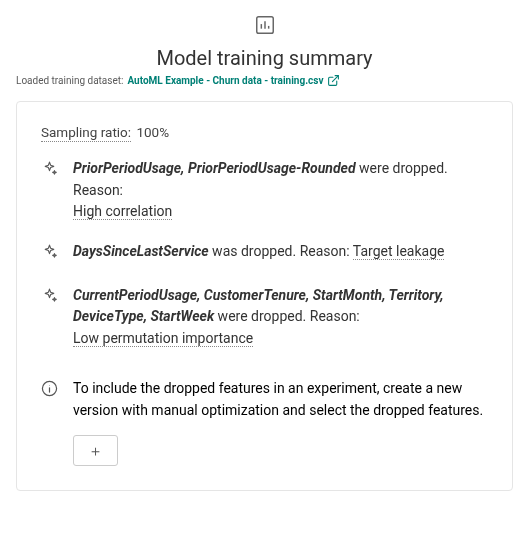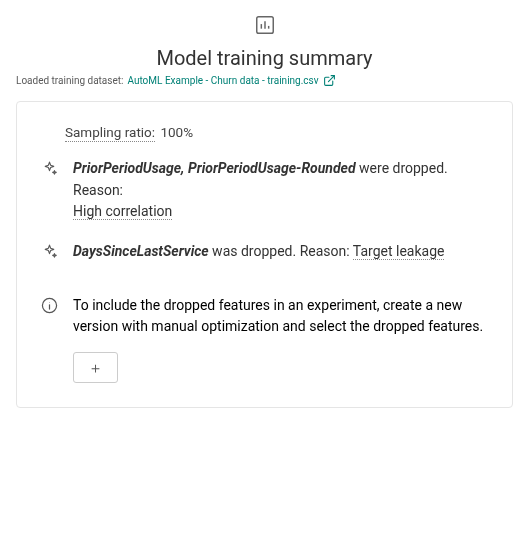--- a/index.html
+++ b/index.html
@@ -29,33 +29,33 @@
     color: #595959;
     margin-bottom: 14px;
     display: flex;
     align-items: center;
     gap: 4px;
     flex-wrap: wrap;
   }
   .dataset-link {
     color: #008076;
     cursor: pointer;
+    font-weight: bold;
   }
   .ext-icon { display: inline-flex; }
   .ext-icon svg { display:block; }
   .panel {
     border: 1px solid #e5e5e5;
     border-radius: 4px;
     padding: 22px 24px 24px 24px;
   }
   .sampling {
     font-size: 13.5px;
     color: #444444;
     margin-bottom: 18px;
-    margin-left: 24px;
   }
   .dotted {
     border-bottom: 1px dotted #888;
     padding-bottom: 1px;
     cursor: help;
   }
   .drop-list {
     list-style: none;
     padding: 0;
     margin: 0 0 28px 0;
@@ -152,20 +152,27 @@
           </svg></span>
         <div class="drop-text"><span class="features">PriorPeriodUsage, PriorPeriodUsage-Rounded</span><span> were dropped. Reason:</span><br><span class="reason-link">High correlation</span></div>
       </li>
       <li class="drop-item">
         <span class="sparkle-icon"><svg width="17" height="17" viewBox="0 0 24 24" fill="none" stroke="currentColor" stroke-width="1.6" stroke-linecap="round" stroke-linejoin="round">
             <path d="M12 3l1.6 4.4L18 9l-4.4 1.6L12 15l-1.6-4.4L6 9l4.4-1.6L12 3z"></path>
             <path d="M19 15l.7 1.8L21.5 17.5l-1.8.7L19 20l-.7-1.8L16.5 17.5l1.8-.7L19 15z"></path>
           </svg></span>
         <div class="drop-text"><span class="features">DaysSinceLastService</span><span> was dropped. Reason: </span><span class="reason-link">Target leakage</span></div>
       </li>
+      <li class="drop-item">
+        <span class="sparkle-icon"><svg width="17" height="17" viewBox="0 0 24 24" fill="none" stroke="currentColor" stroke-width="1.6" stroke-linecap="round" stroke-linejoin="round">
+            <path d="M12 3l1.6 4.4L18 9l-4.4 1.6L12 15l-1.6-4.4L6 9l4.4-1.6L12 3z"></path>
+            <path d="M19 15l.7 1.8L21.5 17.5l-1.8.7L19 20l-.7-1.8L16.5 17.5l1.8-.7L19 15z"></path>
+          </svg></span>
+        <div class="drop-text"><span class="features">CurrentPeriodUsage, CustomerTenure, StartMonth, Territory, DeviceType, StartWeek</span><span> were dropped. Reason:</span><br><span class="reason-link">Low permutation importance</span></div>
+      </li>
     </ul>
 
   <div class="info-block">
     <span class="info-icon">
       <svg width="17" height="17" viewBox="0 0 24 24" fill="none" stroke="currentColor" stroke-width="1.7" stroke-linecap="round">
         <circle cx="12" cy="12" r="10"></circle>
         <line x1="12" y1="11" x2="12" y2="17"></line>
         <circle cx="12" cy="7.5" r="0.6" fill="currentColor" stroke="none"></circle>
       </svg>
     </span>

